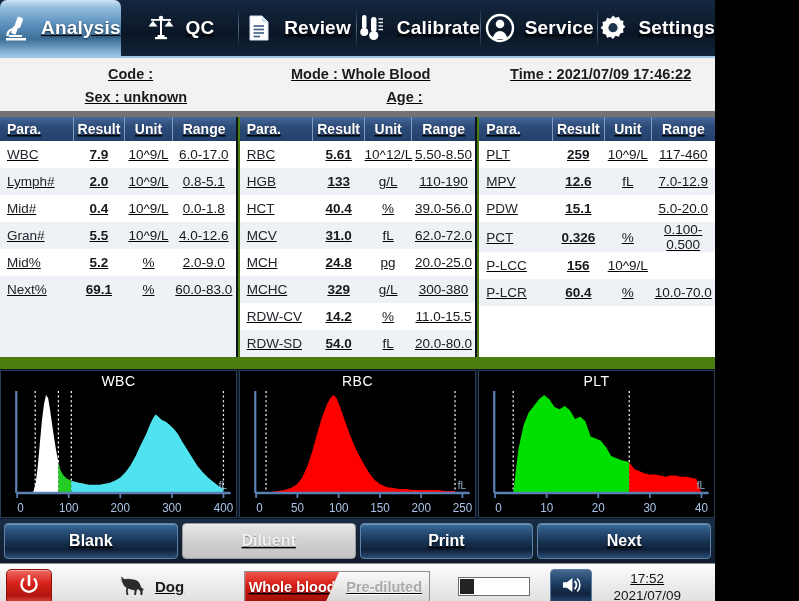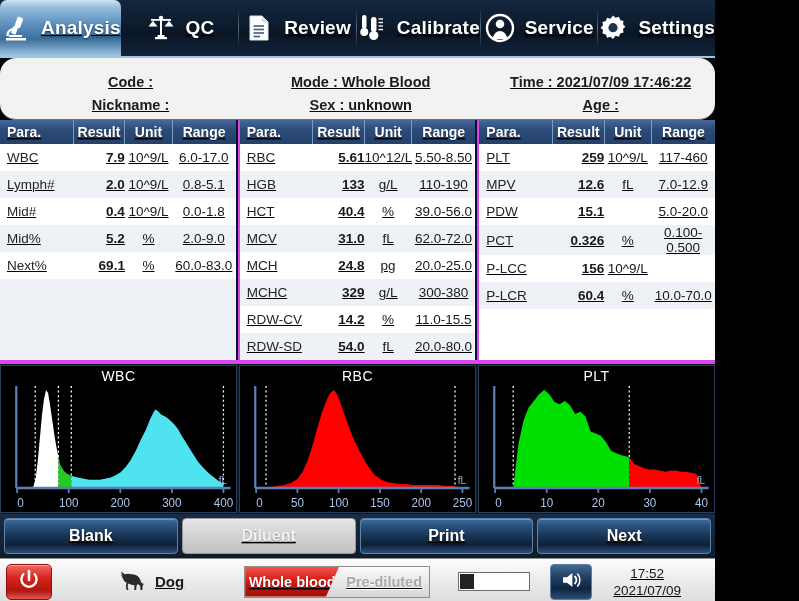--- a/index.html
+++ b/index.html
@@ -55,45 +55,44 @@
     text-shadow: 0 1px 2px rgba(10,30,55,.9);
   }
   .tab.active::before, .tab.active + .tab::before { background: none; }
   .tab .ico { display: flex; align-items: center; justify-content: center; width: 32px; height: 34px; }
   .tab .ico svg { display:block; }
 
   
   .infopanel {
     flex: 0 0 54px;
     background: #f2f2f0;
-    border-bottom: 1px solid #737373;
+    border-bottom: 6px solid #737373;
     display: flex;
     flex-direction: column;
     justify-content: center;
-    padding: 12px 0 3px 0;
-    border-radius: 16px;
+    padding: 4px 0 3px 0;
   }
   .inforow { display: flex; height: 23px; align-items: center; }
   .infocell {
     font-size: 14.5px;
     font-weight: bold;
     color: #1b1b1b;
     white-space: nowrap;
   }
   .ic1 { width: 266px; text-align: center; padding-left: 22px; }
   .ic2 { width: 266px; text-align: center; padding-left: 6px; }
   .ic3 { width: 267px; text-align: center; padding-left: 10px; }
 
   
   .tables {
     flex: 0 0 243px;
     display: flex;
-    background: #d946ef;
+    background: #4d7c0f;
     gap: 2px;
-    padding: 0 0 4px 0;
+    padding: 0 0 12px 0;
   }
   .tblwrap {
     flex: 1 1 0;
     display: flex;
     flex-direction: column;
     background: #ffffff;
     border-right: 2px solid #0a1220;
   }
   .tblwrap:last-child { border-right: none; }
   table { width: 100%; border-collapse: collapse; table-layout: fixed; }
@@ -113,21 +112,21 @@
   .col-range { width: 27%; text-align: center; }
   tbody td {
     height: 27px;
     font-size: 13.5px;
     color: #15181c;
     font-weight: bold;
   }
   tbody tr:nth-child(odd)  { background: #ffffff; }
   tbody tr:nth-child(even) { background: #eef2f7; }
   td.c-para  { text-align: left; padding-left: 7px; font-weight: normal; color: #20242a;}
-  td.c-res   { text-align: right; margin-top: 33px; }
+  td.c-res   { text-align: center; margin-top: 33px; }
   td.c-unit  { text-align: center; font-weight: normal; }
   td.c-range { text-align: center; font-weight: normal; }
   .tbl-filler { flex: 1 1 auto; background: #ffffff; }
   .tbl-filler.alt { background: #eef2f7; }
 
   
   .charts {
     flex: 0 0 150px;
     display: flex;
     background: #0d1726;
@@ -354,21 +353,20 @@
     </div>
   </div>
 
   <div class="infopanel">
     <div class="inforow">
       <div class="infocell ic1">Code :</div>
       <div class="infocell ic2">Mode : Whole Blood</div>
       <div class="infocell ic3">Time : 2021/07/09 17:46:22</div>
     </div>
     <div class="inforow">
-      <div class="infocell ic1">Nickname :</div>
       <div class="infocell ic2">Sex : unknown</div>
       <div class="infocell ic3">Age :</div>
     </div>
   </div>
 
   <div class="tables" id="tables-root">
       <div class="tblwrap">
         <table>
           <thead>
             <tr>
@@ -389,20 +387,26 @@
               <td class="c-para">Lymph#</td>
               <td class="c-res">2.0</td>
               <td class="c-unit">10^9/L</td>
               <td class="c-range">0.8-5.1</td>
             </tr>
             <tr>
               <td class="c-para">Mid#</td>
               <td class="c-res">0.4</td>
               <td class="c-unit">10^9/L</td>
               <td class="c-range">0.0-1.8</td>
+            </tr>
+            <tr>
+              <td class="c-para">Gran#</td>
+              <td class="c-res">5.5</td>
+              <td class="c-unit">10^9/L</td>
+              <td class="c-range">4.0-12.6</td>
             </tr>
             <tr>
               <td class="c-para">Mid%</td>
               <td class="c-res">5.2</td>
               <td class="c-unit">%</td>
               <td class="c-range">2.0-9.0</td>
             </tr>
             <tr>
               <td class="c-para">Next%</td>
               <td class="c-res">69.1</td>

